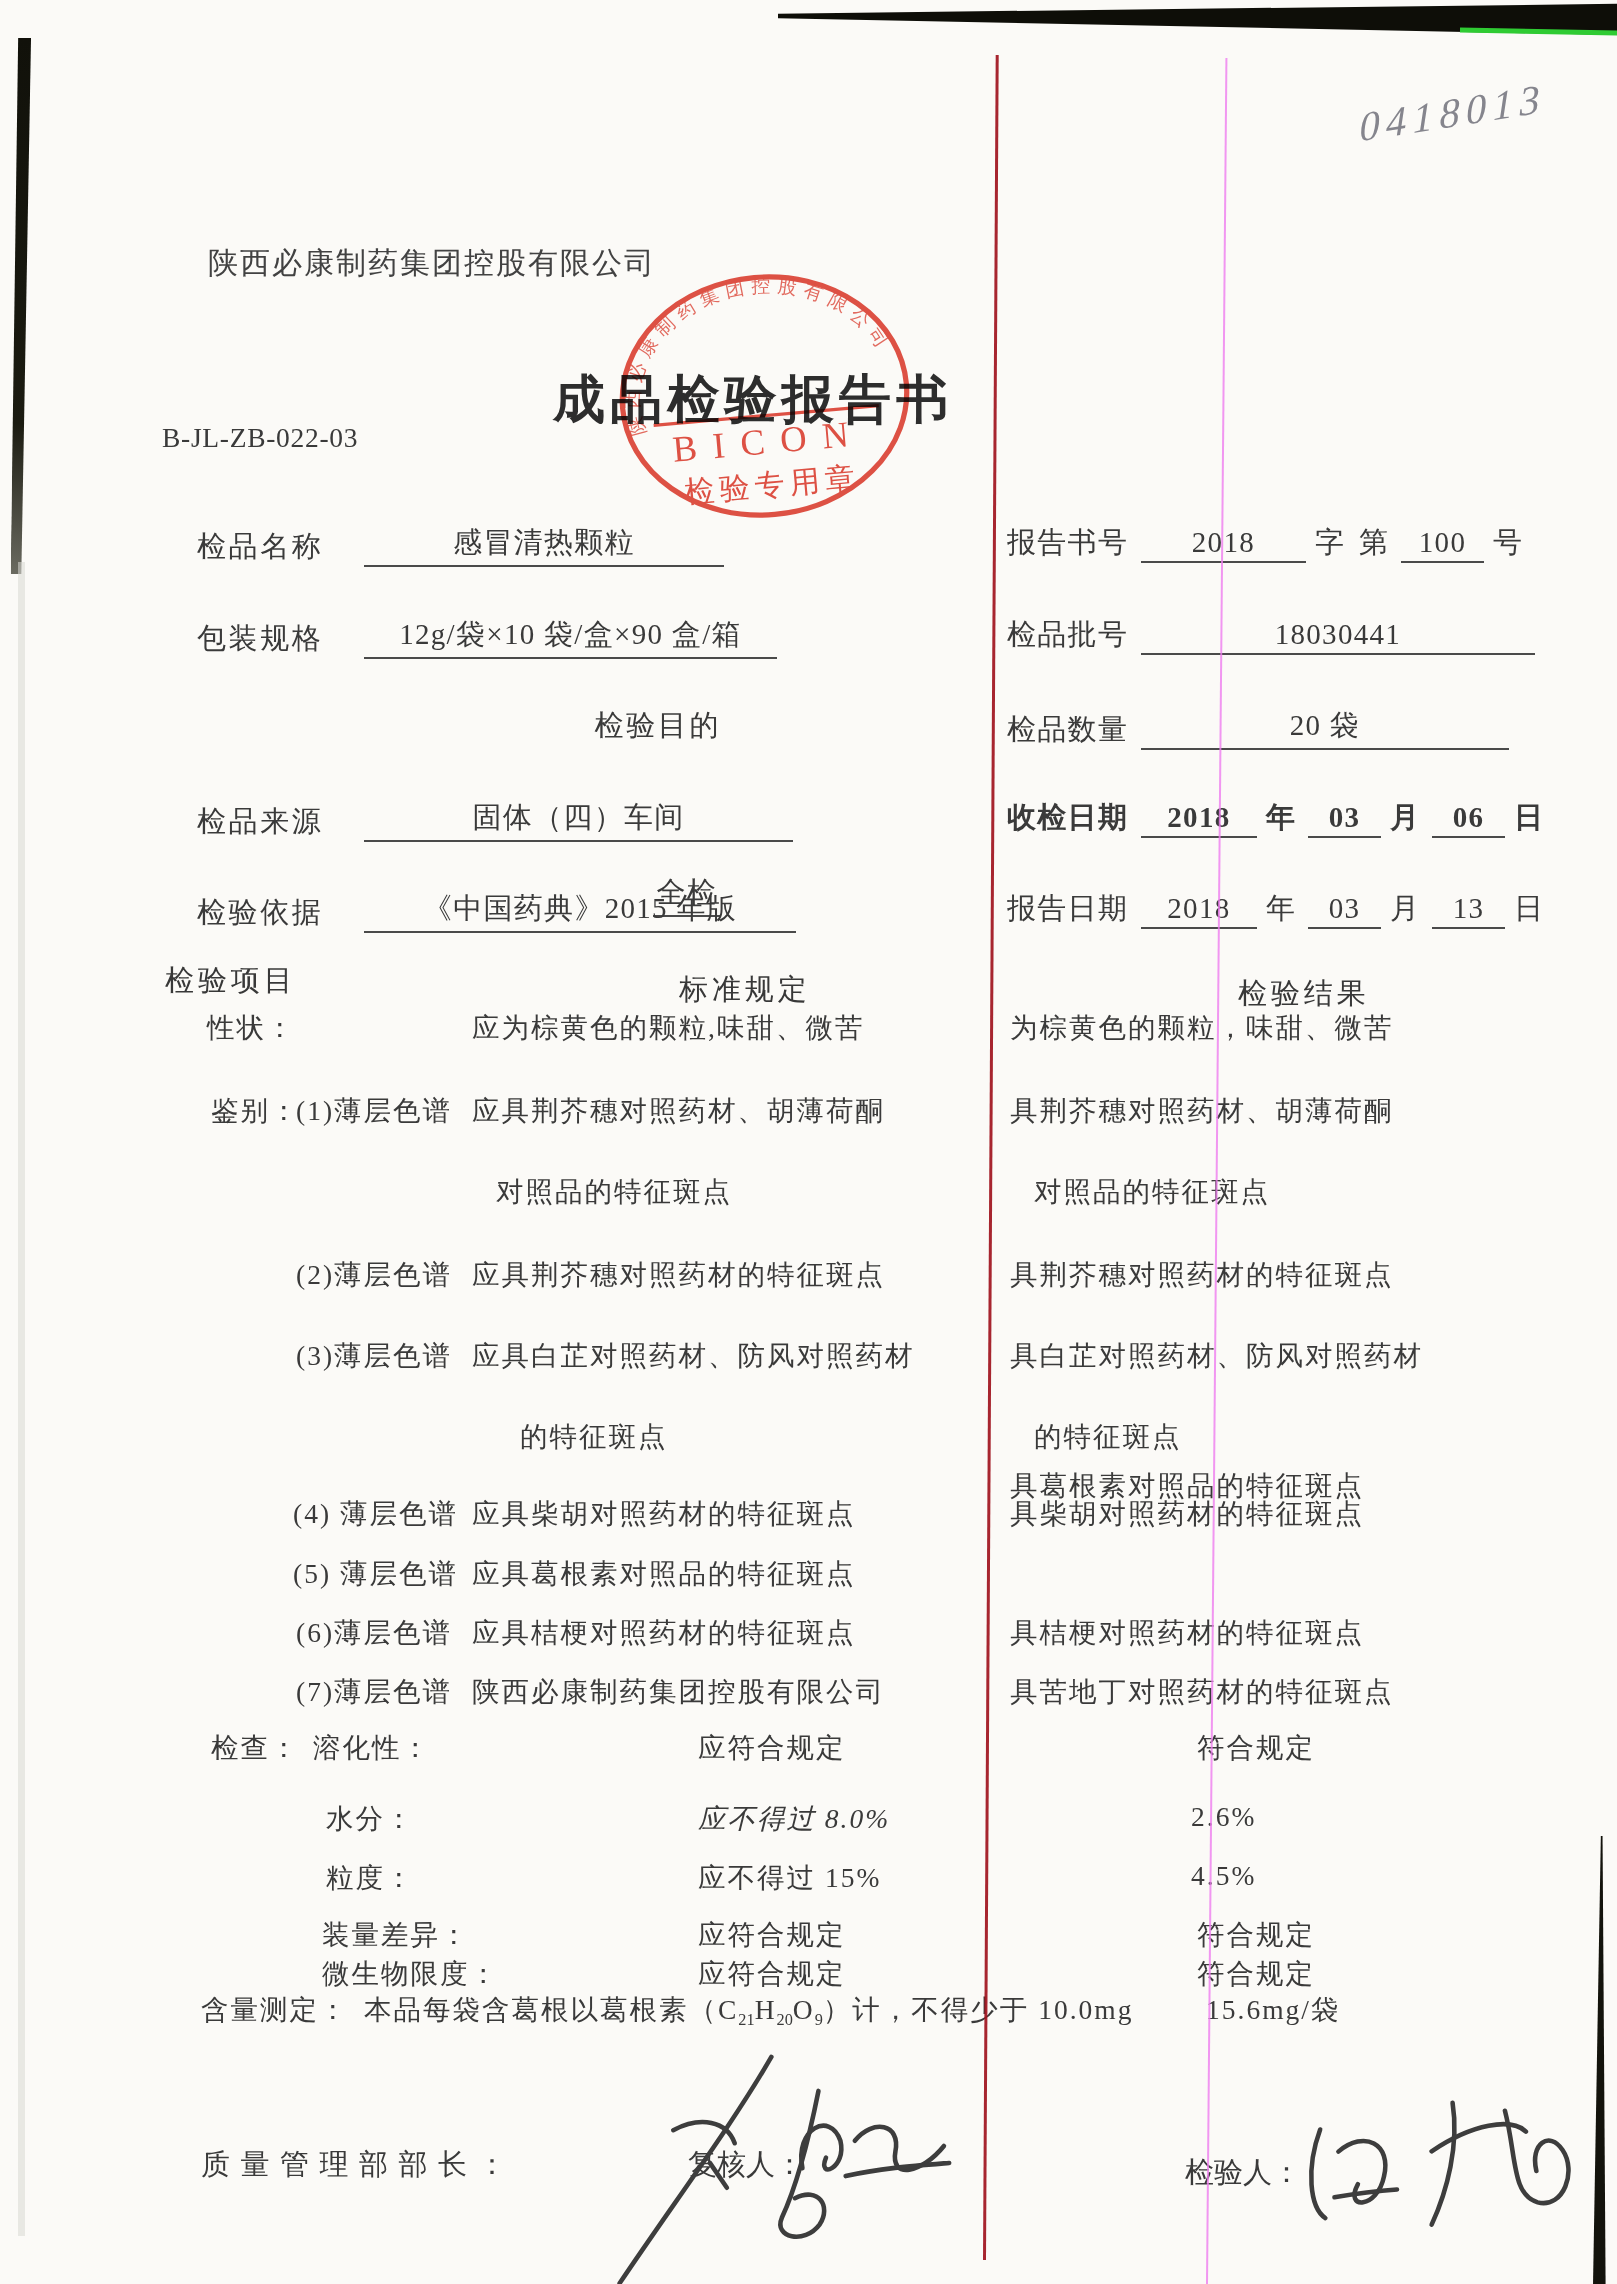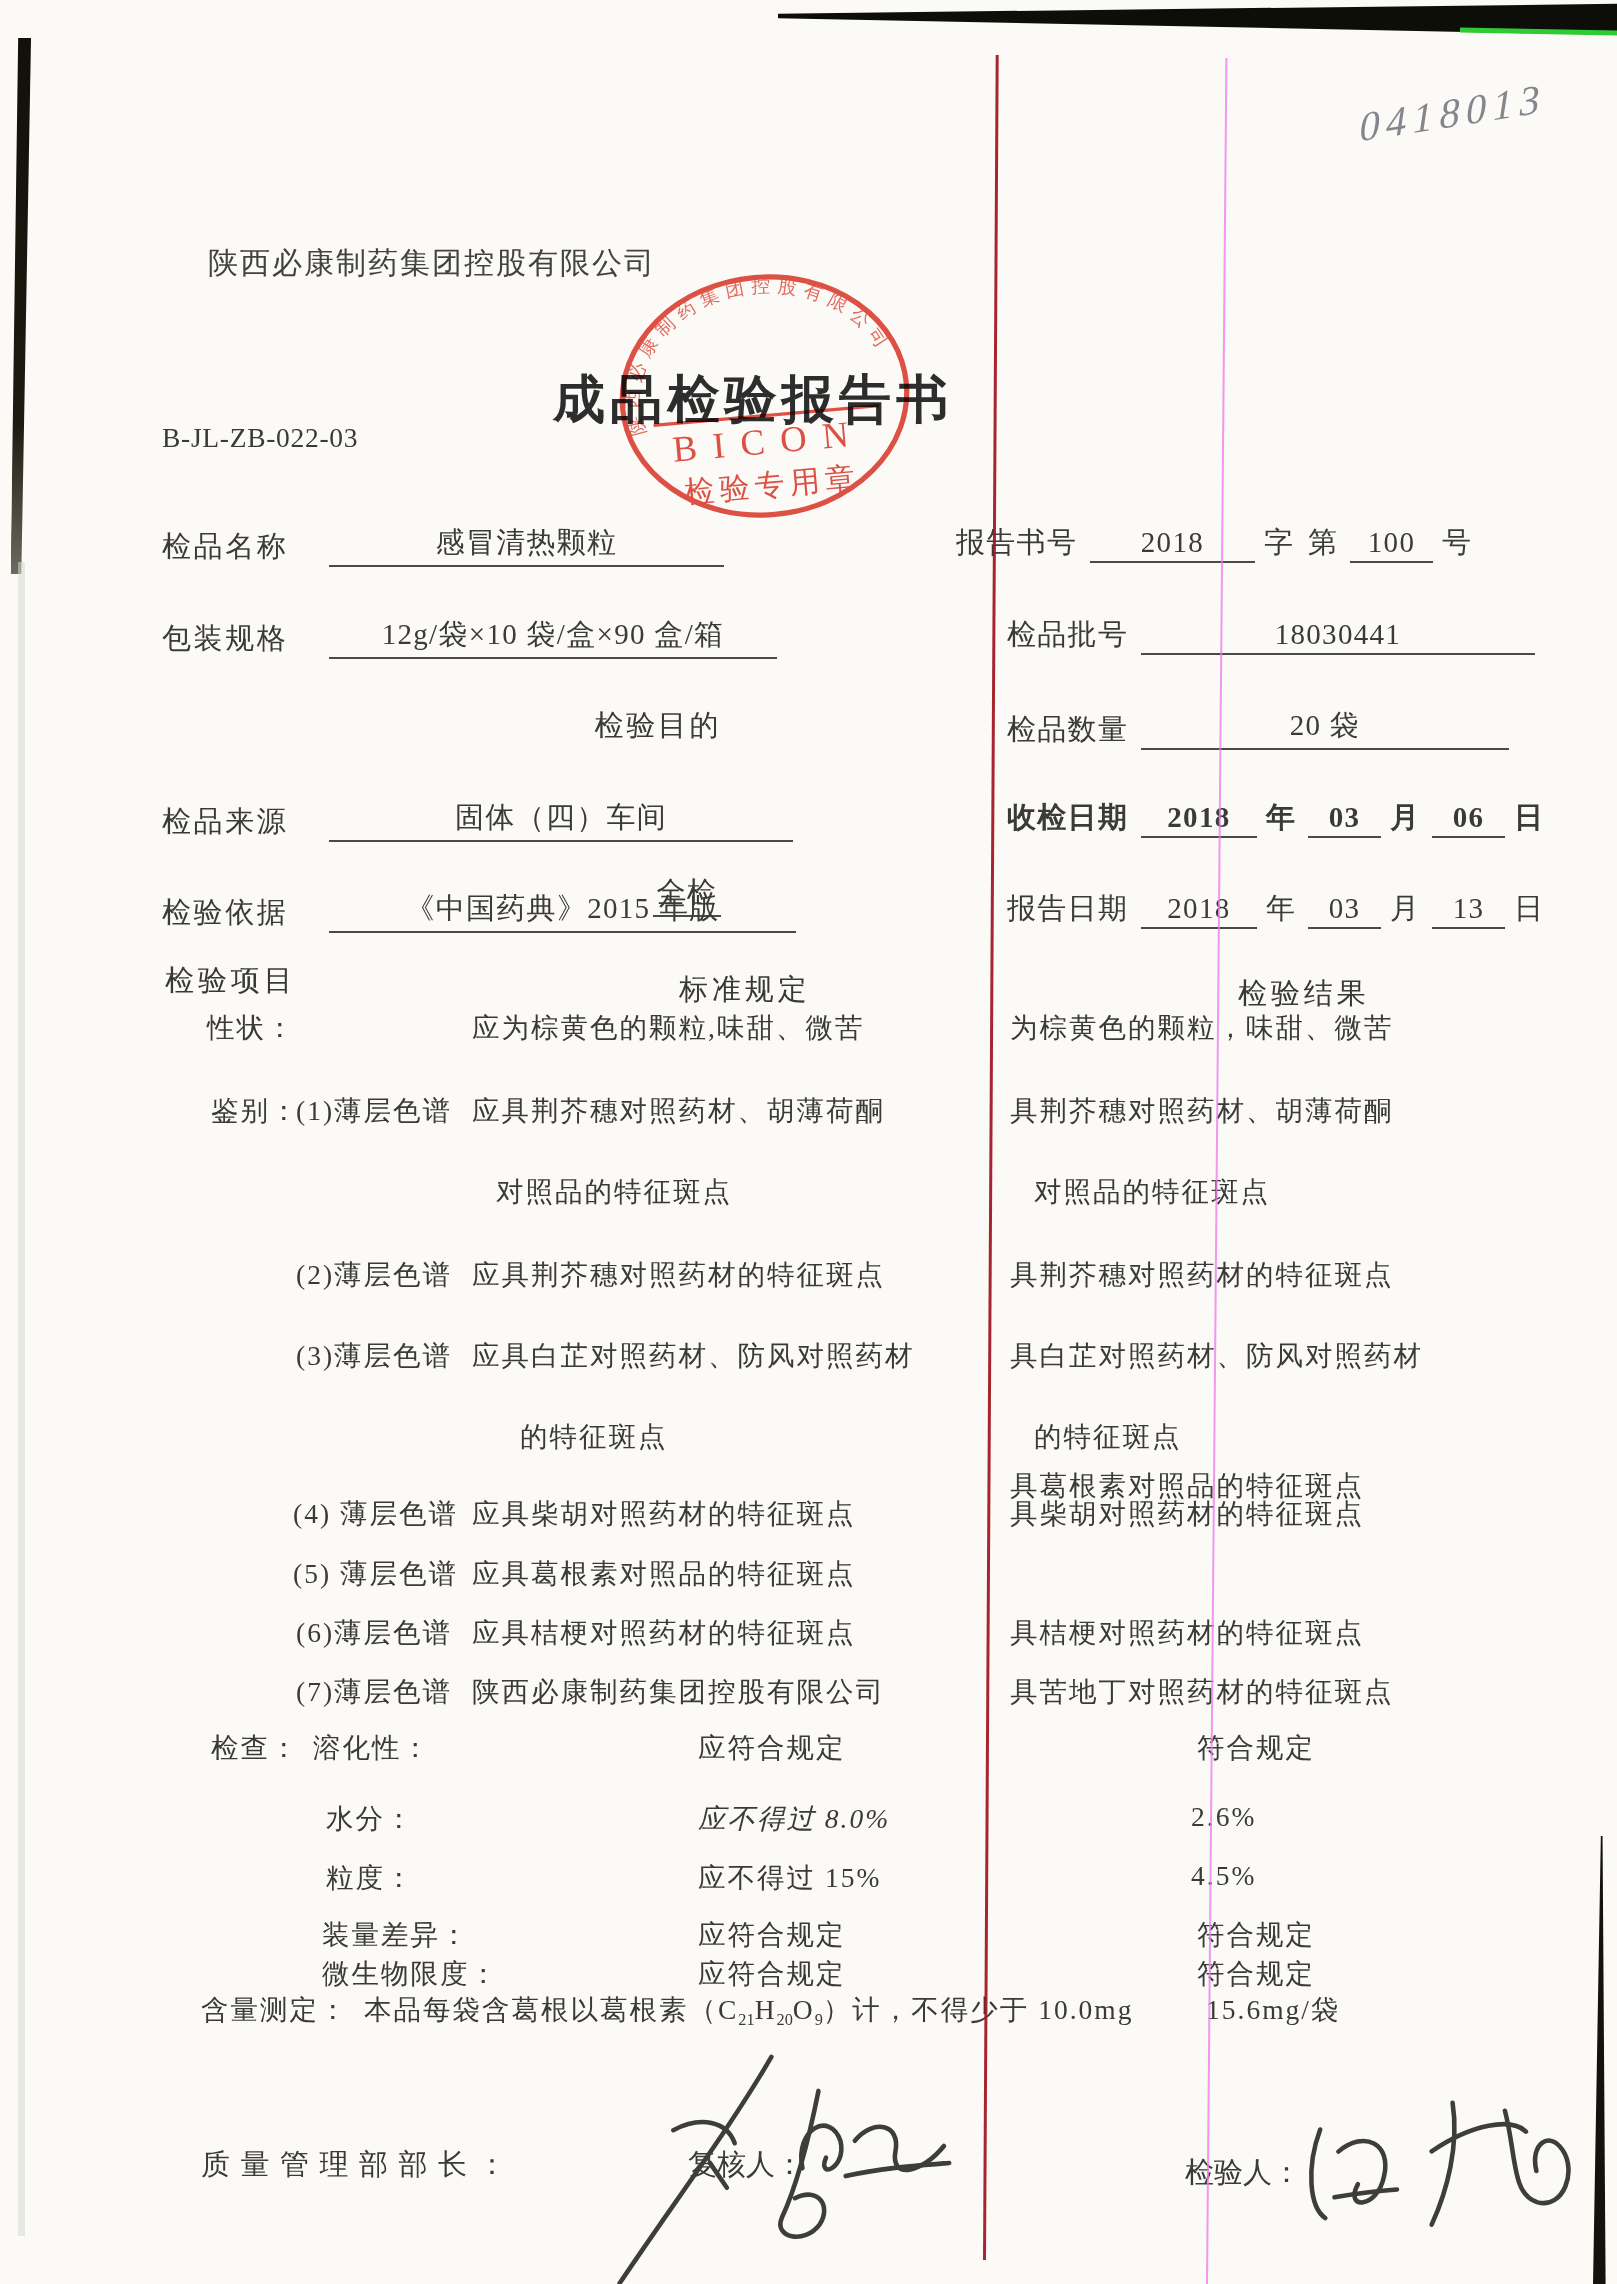--- a/index.html
+++ b/index.html
@@ -8,21 +8,21 @@
     background:#fbfaf7;overflow:hidden;
     font-family:"Liberation Serif","DejaVu Serif",serif;color:#3a3a3a;
   }
   .t{position:absolute;white-space:nowrap;}
   .company{font-size:30px;letter-spacing:2px;color:#424242;}
   .handno{font-size:41px;color:#85858d;letter-spacing:6.5px;font-style:italic;
           transform:rotate(-9deg) skewX(-8deg);transform-origin:left top;}
   .title{font-size:52px;font-weight:bold;letter-spacing:5.2px;color:#2d2d2d;}
   .doccode{font-size:27.5px;letter-spacing:0.7px;}
   .frow{position:absolute;display:flex;align-items:flex-end;font-size:29px;}
-  .lbl{flex:0 0 167px;letter-spacing:2.6px;}
+  .lbl{flex:0 0 167px;letter-spacing:2.6px;margin-left:35px;}
   .lbl-r{flex:0 0 134px;letter-spacing:1.3px;}
   .u{border-bottom:2px solid #4a4a4a;text-align:center;padding:0 3.9px 2px 3.9px;letter-spacing:1.3px;}
   .u.grow{flex:1;}
   .mid{margin:0 9.2px;letter-spacing:3.9px;}
   .hdr{position:absolute;font-size:29px;letter-spacing:3.9px;white-space:nowrap;color:#383838;}
   .cell{position:absolute;font-size:27.5px;letter-spacing:2px;white-space:nowrap;}
   .sb{font-size:16.3px;vertical-align:-5.9px;letter-spacing:0;}
   .concl{font-size:29px;letter-spacing:2.6px;}
   .sigl{font-size:29px;}
   .qa-lbl{letter-spacing:10.5px;}
@@ -80,21 +80,21 @@
   </div>
   <div class="frow" style="left:162px;top:798px;width:631px;">
     <span class="lbl">检品来源</span>
     <div class="u grow"><span>固体（四）车间</span></div>
   </div>
   <div class="frow" style="left:162px;top:889px;width:634px;">
     <span class="lbl">检验依据</span>
     <div class="u grow"><span>《中国药典》2015 年版</span></div>
   </div>
 
-  <div class="frow" style="left:956px;top:523px;">
+  <div class="frow" style="left:1007px;top:523px;">
     <span class="lbl-r">报告书号</span>
     <div class="u" style="flex:0 0 157px;"><span>2018</span></div>
     <span class="mid">字 第</span>
     <div class="u" style="flex:0 0 75px;"><span>100</span></div>
     <span class="mid">号</span>
   </div>
   <div class="frow" style="left:1007px;top:615px;">
     <span class="lbl-r">检品批号</span>
     <div class="u" style="flex:0 0 386px;"><span>18030441</span></div>
   </div>

